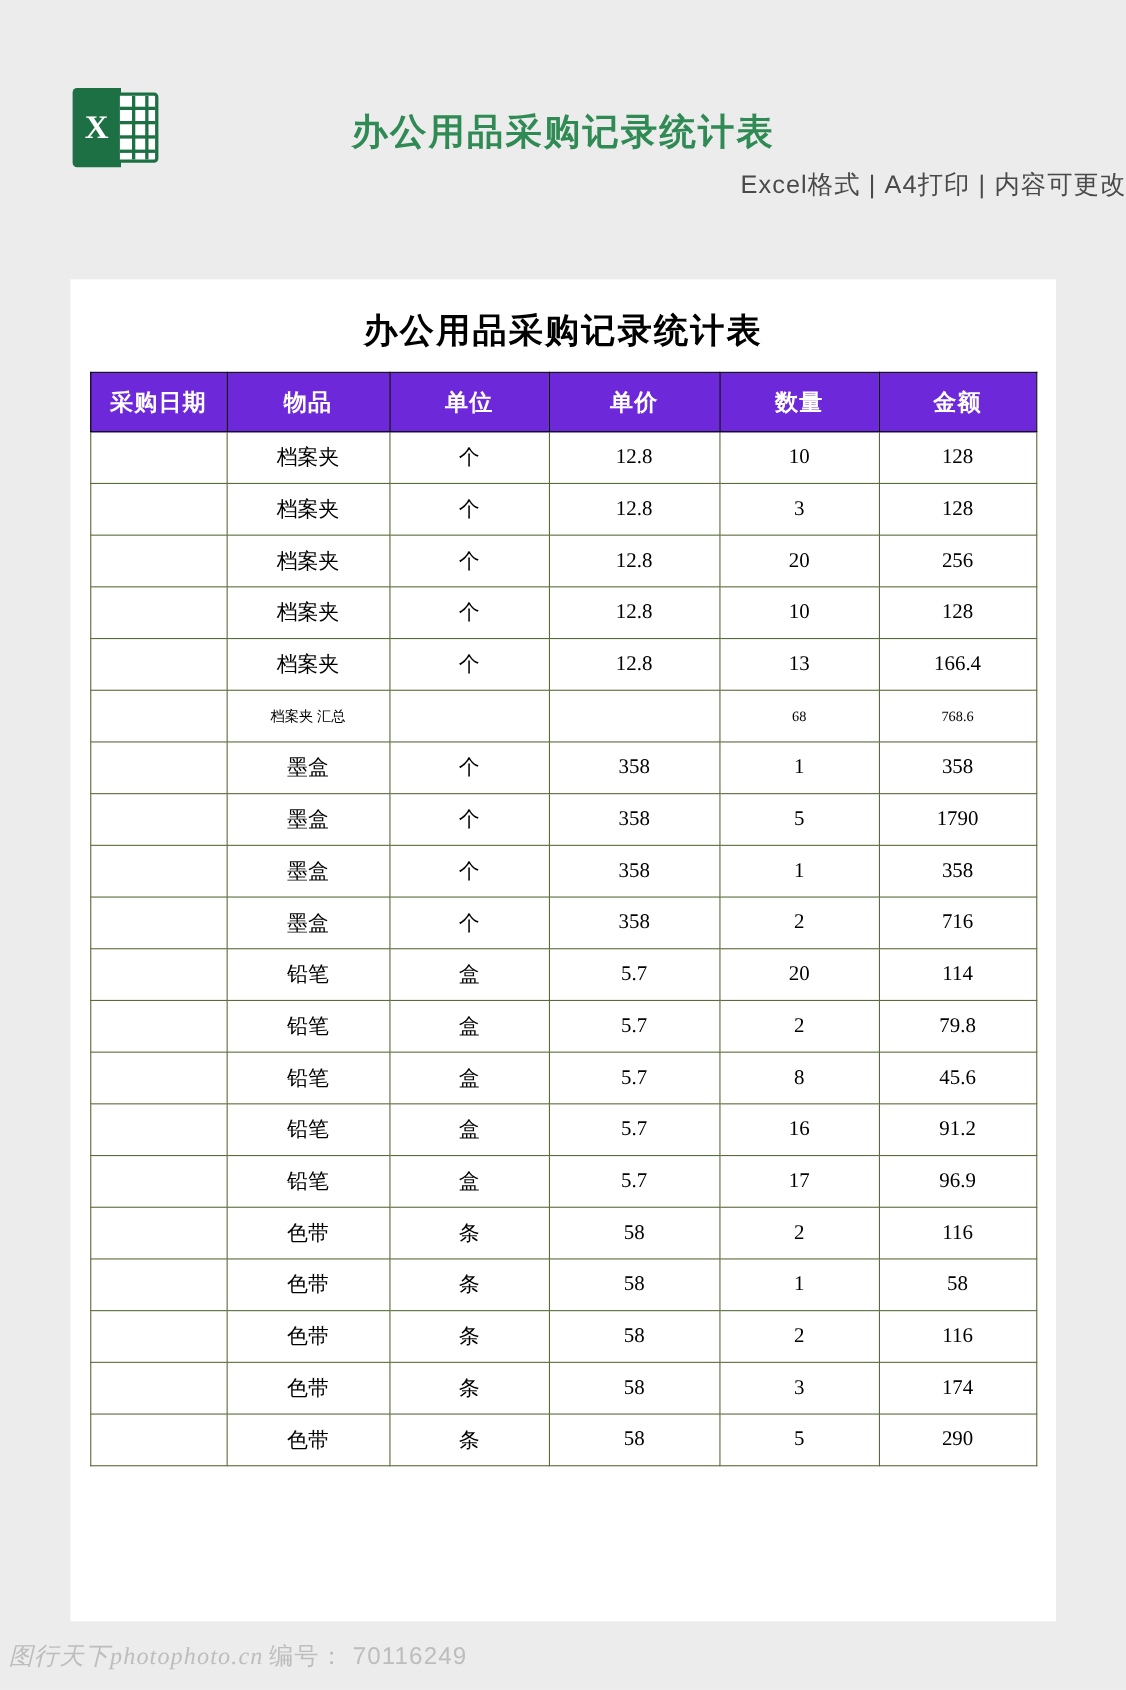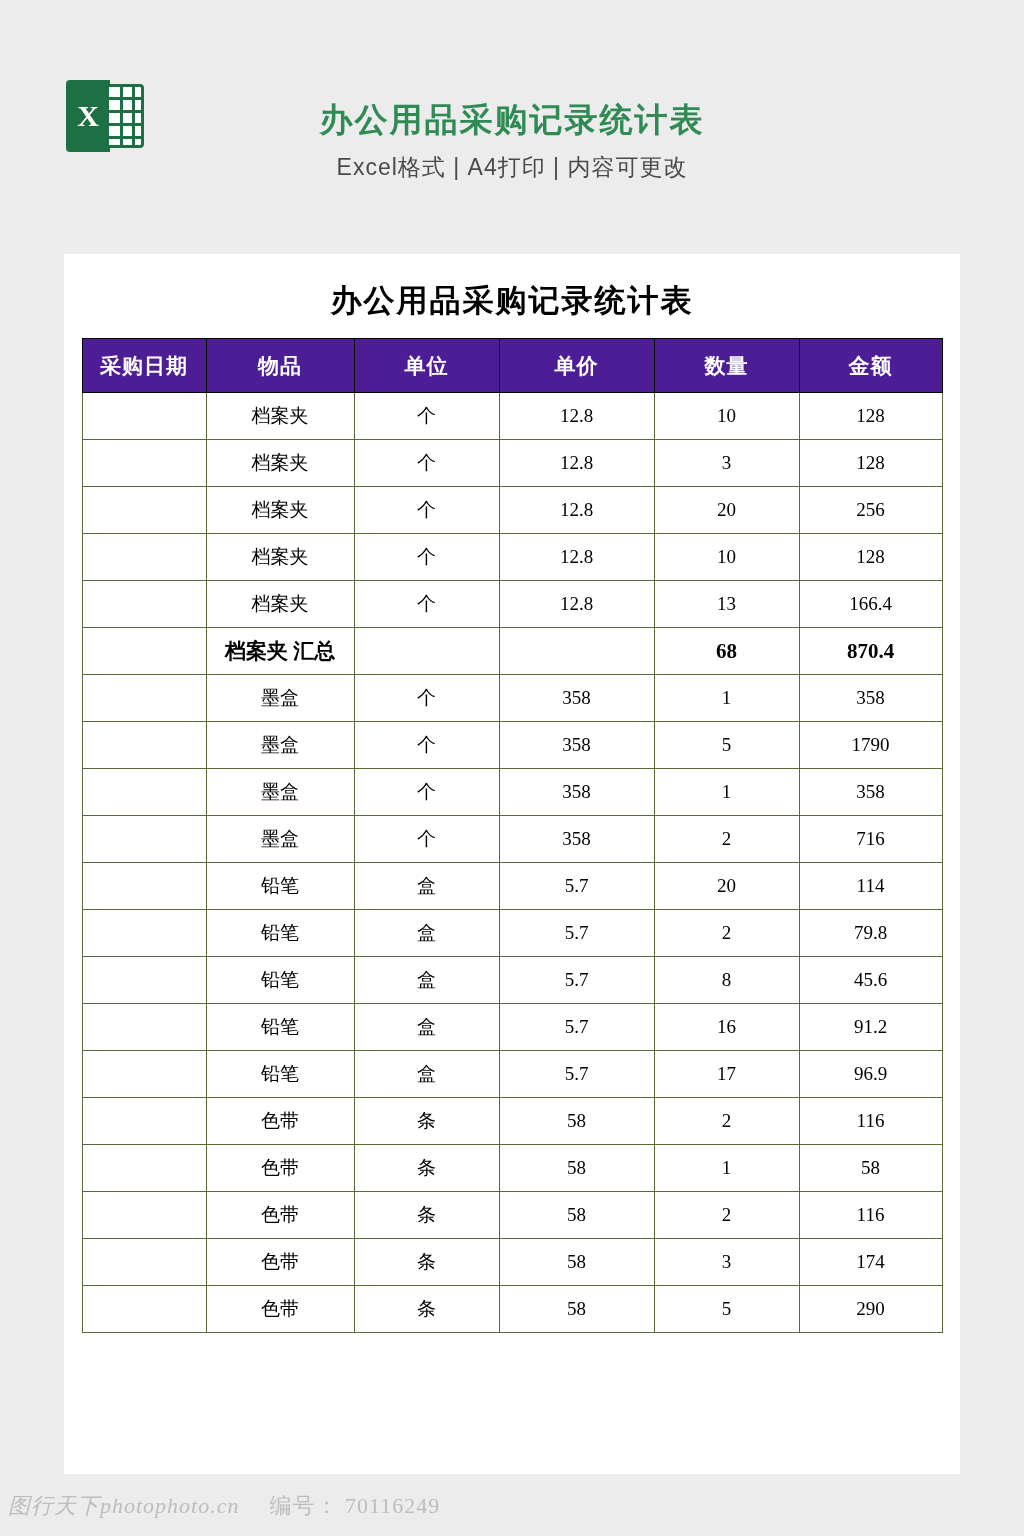--- a/index.html
+++ b/index.html
@@ -68,21 +68,21 @@
     font-size: 33px;
     font-weight: bold;
     letter-spacing: 2px;
     font-family: "Liberation Sans", sans-serif;
   }
   .title-sub {
     position: absolute;
     left: 0;
     right: 0;
     top: 152px;
-    text-align: center;
+    text-align: right;
     color: #4a4a4a;
     font-size: 23px;
     letter-spacing: 1px;
   }
   
   .sheet {
     position: absolute;
     left: 64px;
     top: 254px;
     width: 896px;
@@ -112,31 +112,31 @@
     height: 47px;
     text-align: center;
     vertical-align: middle;
     font-size: 19px;
     color: #000000;
     font-family: "Liberation Serif", serif;
     padding: 0;
     box-sizing: border-box;
   }
   table.grid thead th {
-    background: #4c1d95;
+    background: #6d28d9;
     color: #ffffff;
     font-size: 21px;
     font-weight: bold;
     height: 54px;
     border: 1px solid #000000;
     letter-spacing: 1px;
   }
   table.grid tr.subtotal td {
-    font-weight: bold;
-    font-size: 21px;
+    font-weight: normal;
+    font-size: 13px;
     margin-left: 28px;
   }
   .col-date { width: 124px; }
   .col-item { width: 148px; }
   .col-unit { width: 145px; }
   .col-price { width: 155px; }
   .col-qty   { width: 145px; }
   .col-amt   { width: 143px; }
   
   .footer-mark {
@@ -152,23 +152,22 @@
     padding-left: 8px;
     box-sizing: border-box;
     letter-spacing: 1px;
   }
   .footer-mark .site {
     font-style: italic;
     font-family: "Liberation Serif", serif;
     color: #bdbdbd;
   }
   .footer-mark .num {
-    margin-left: 30px;
+    margin-left: 5px;
     color: #bdbdbd;
-    font-family: Liberation Serif, serif;
   }
 </style>
 </head>
 <body>
 
 <div class="header">
 
   <div class="xls-logo">
     <div class="x-box">X</div>
     <div class="grid-box">
@@ -247,21 +246,21 @@
           <td>12.8</td>
           <td>13</td>
           <td>166.4</td>
         </tr>
         <tr class="subtotal">
           <td></td>
           <td>档案夹  汇总</td>
           <td></td>
           <td></td>
           <td>68</td>
-          <td>870.4</td>
+          <td>768.6</td>
         </tr>
         <tr>
           <td></td>
           <td>墨盒</td>
           <td>个</td>
           <td>358</td>
           <td>1</td>
           <td>358</td>
         </tr>
         <tr>

